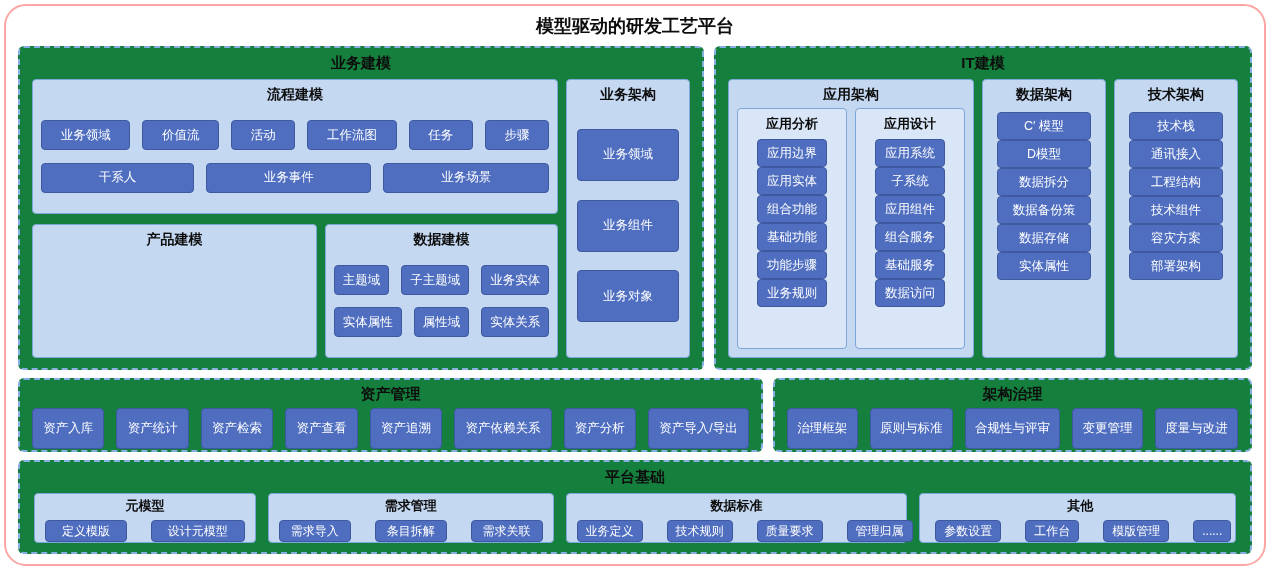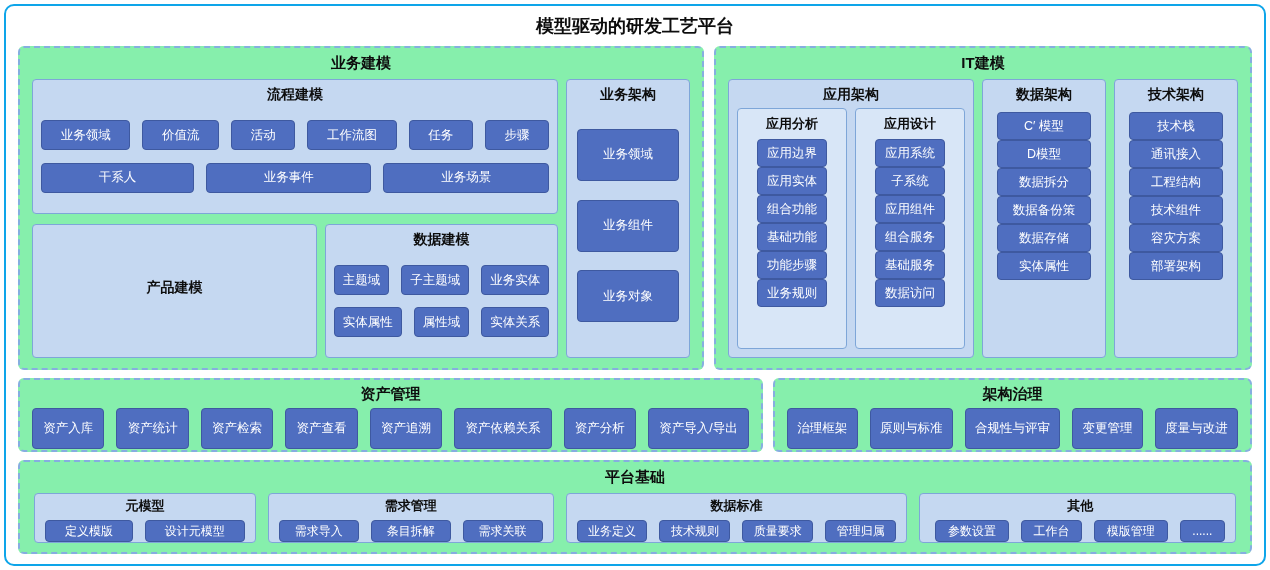--- a/index.html
+++ b/index.html
@@ -1,45 +1,45 @@
 <!DOCTYPE html>
 <html><head>
 <meta charset="utf-8">
 <style>
   * { box-sizing: border-box; margin: 0; padding: 0; }
   html,body { width:1270px; height:570px; background:#ffffff;
     font-family:"Liberation Sans","DejaVu Sans",sans-serif; }
   .canvas { width:1262px; height:562px; margin:4px; background:#ffffff;
-    border:2px solid #0ea5e9; border-radius:10px; padding:6px 12px 10px;
+    border:2px solid #fca5a5; border-radius:22px; padding:6px 12px 10px;
     display:flex; flex-direction:column; gap:8px; }
   .main-title { font-size:18px; font-weight:bold; text-align:center; color:#0d0d0d; margin-top:2px; }
 
   .row { display:flex; gap:10px; }
   .top-row { flex:1 1 auto; min-height:0; }
   .mid-row { height:74px; flex:0 0 auto; }
 
-  .dashed { background:#86efac; border:2px dashed #86aee0; border-radius:6px;
+  .dashed { background:#15803d; border:2px dashed #86aee0; border-radius:6px;
     padding:4px 12px 10px; display:flex; flex-direction:column; min-width:0; }
   .sec-title { font-size:15px; font-weight:bold; text-align:center; color:#0d0d0d; margin:2px 0 6px; flex:0 0 auto; }
 
   .biz { flex:1.29; } .it { flex:1; }
   .biz-body { flex:1; display:flex; gap:8px; min-height:0; }
   .biz-left { flex:1; display:flex; flex-direction:column; gap:10px; min-width:0; }
   .biz-left-bottom { flex:1.05; display:flex; gap:8px; min-height:0; }
   .panel { background:#c5d8f1; border:1px solid #7ea6d8; border-radius:4px;
     padding:4px 8px 8px; display:flex; flex-direction:column; min-width:0; }
   .panel-title { font-size:14px; font-weight:bold; text-align:center; color:#0d0d0d; margin:2px 0 4px; flex:0 0 auto; }
   .rows { flex:1; display:flex; flex-direction:column; justify-content:space-evenly; }
   .btn-row { display:flex; gap:12px; }
   .btn { background:#4f6ec0; border:1px solid #3e59a0; color:#ffffff; font-size:12.5px;
     border-radius:4px; height:30px; display:flex; align-items:center; justify-content:center;
     flex:1 1 auto; padding:0 8px; white-space:nowrap; cursor:default; }
 
   .panel.process { flex:0.95; }
-  .panel.product { flex:1.24;justify-content:center; } .panel.datam { flex:1; }
+  .panel.product { flex:1.24; } .panel.datam { flex:1; }
 
   .biz-arch { width:124px; flex:0 0 124px; }
   .tall-col { flex:1; display:flex; flex-direction:column; justify-content:space-evenly; padding:2px 2px 8px; }
   .btn.tall { height:52px; flex:0 0 auto; }
 
   .it-body { flex:1; display:flex; gap:8px; min-height:0; }
   .app-arch { flex:2.15; }
   .app-cols { flex:1; display:flex; gap:8px; min-height:0; }
   .subpanel { flex:1; background:#d8e6f7; border:1px solid #7ea6d8; border-radius:4px;
     padding:4px 19px 8px; display:flex; flex-direction:column; min-width:0; }
@@ -52,21 +52,21 @@
   .mid-row .dashed { padding-bottom:24px; }
   .asset { flex:1.59; } .gov { flex:1; }
   .mid-row .sec-title { margin:1px 0 4px; }
   .mid-row .btn-row { flex:1; align-items:center; }
   .mid-row .btn { height:41px; }
 
   .base { height:94px; flex:0 0 auto; padding:4px 14px 9px; }
   .base-row { flex:1; display:flex; gap:12px; min-height:0; }
   .base-panel { padding:2px 10px 7px; }
   .base-panel .panel-title { font-size:13px; margin:1px 0 5px; }
-  .base-panel .btn-row { flex:1; align-items:center; gap:12px; }
+  .base-panel .btn-row { flex:1; align-items:center; gap:24px; }
   .btn.sm { height:22px; font-size:12px; }
   .bp-meta { flex:1; } .bp-req { flex:1.32; } .bp-std { flex:1.6; } .bp-other { flex:1.45;padding-left:15px; }
 </style>
 </head>
 <body>
 
 <div class="canvas">
 
   <div class="main-title">模型驱动的研发工艺平台</div>
 

